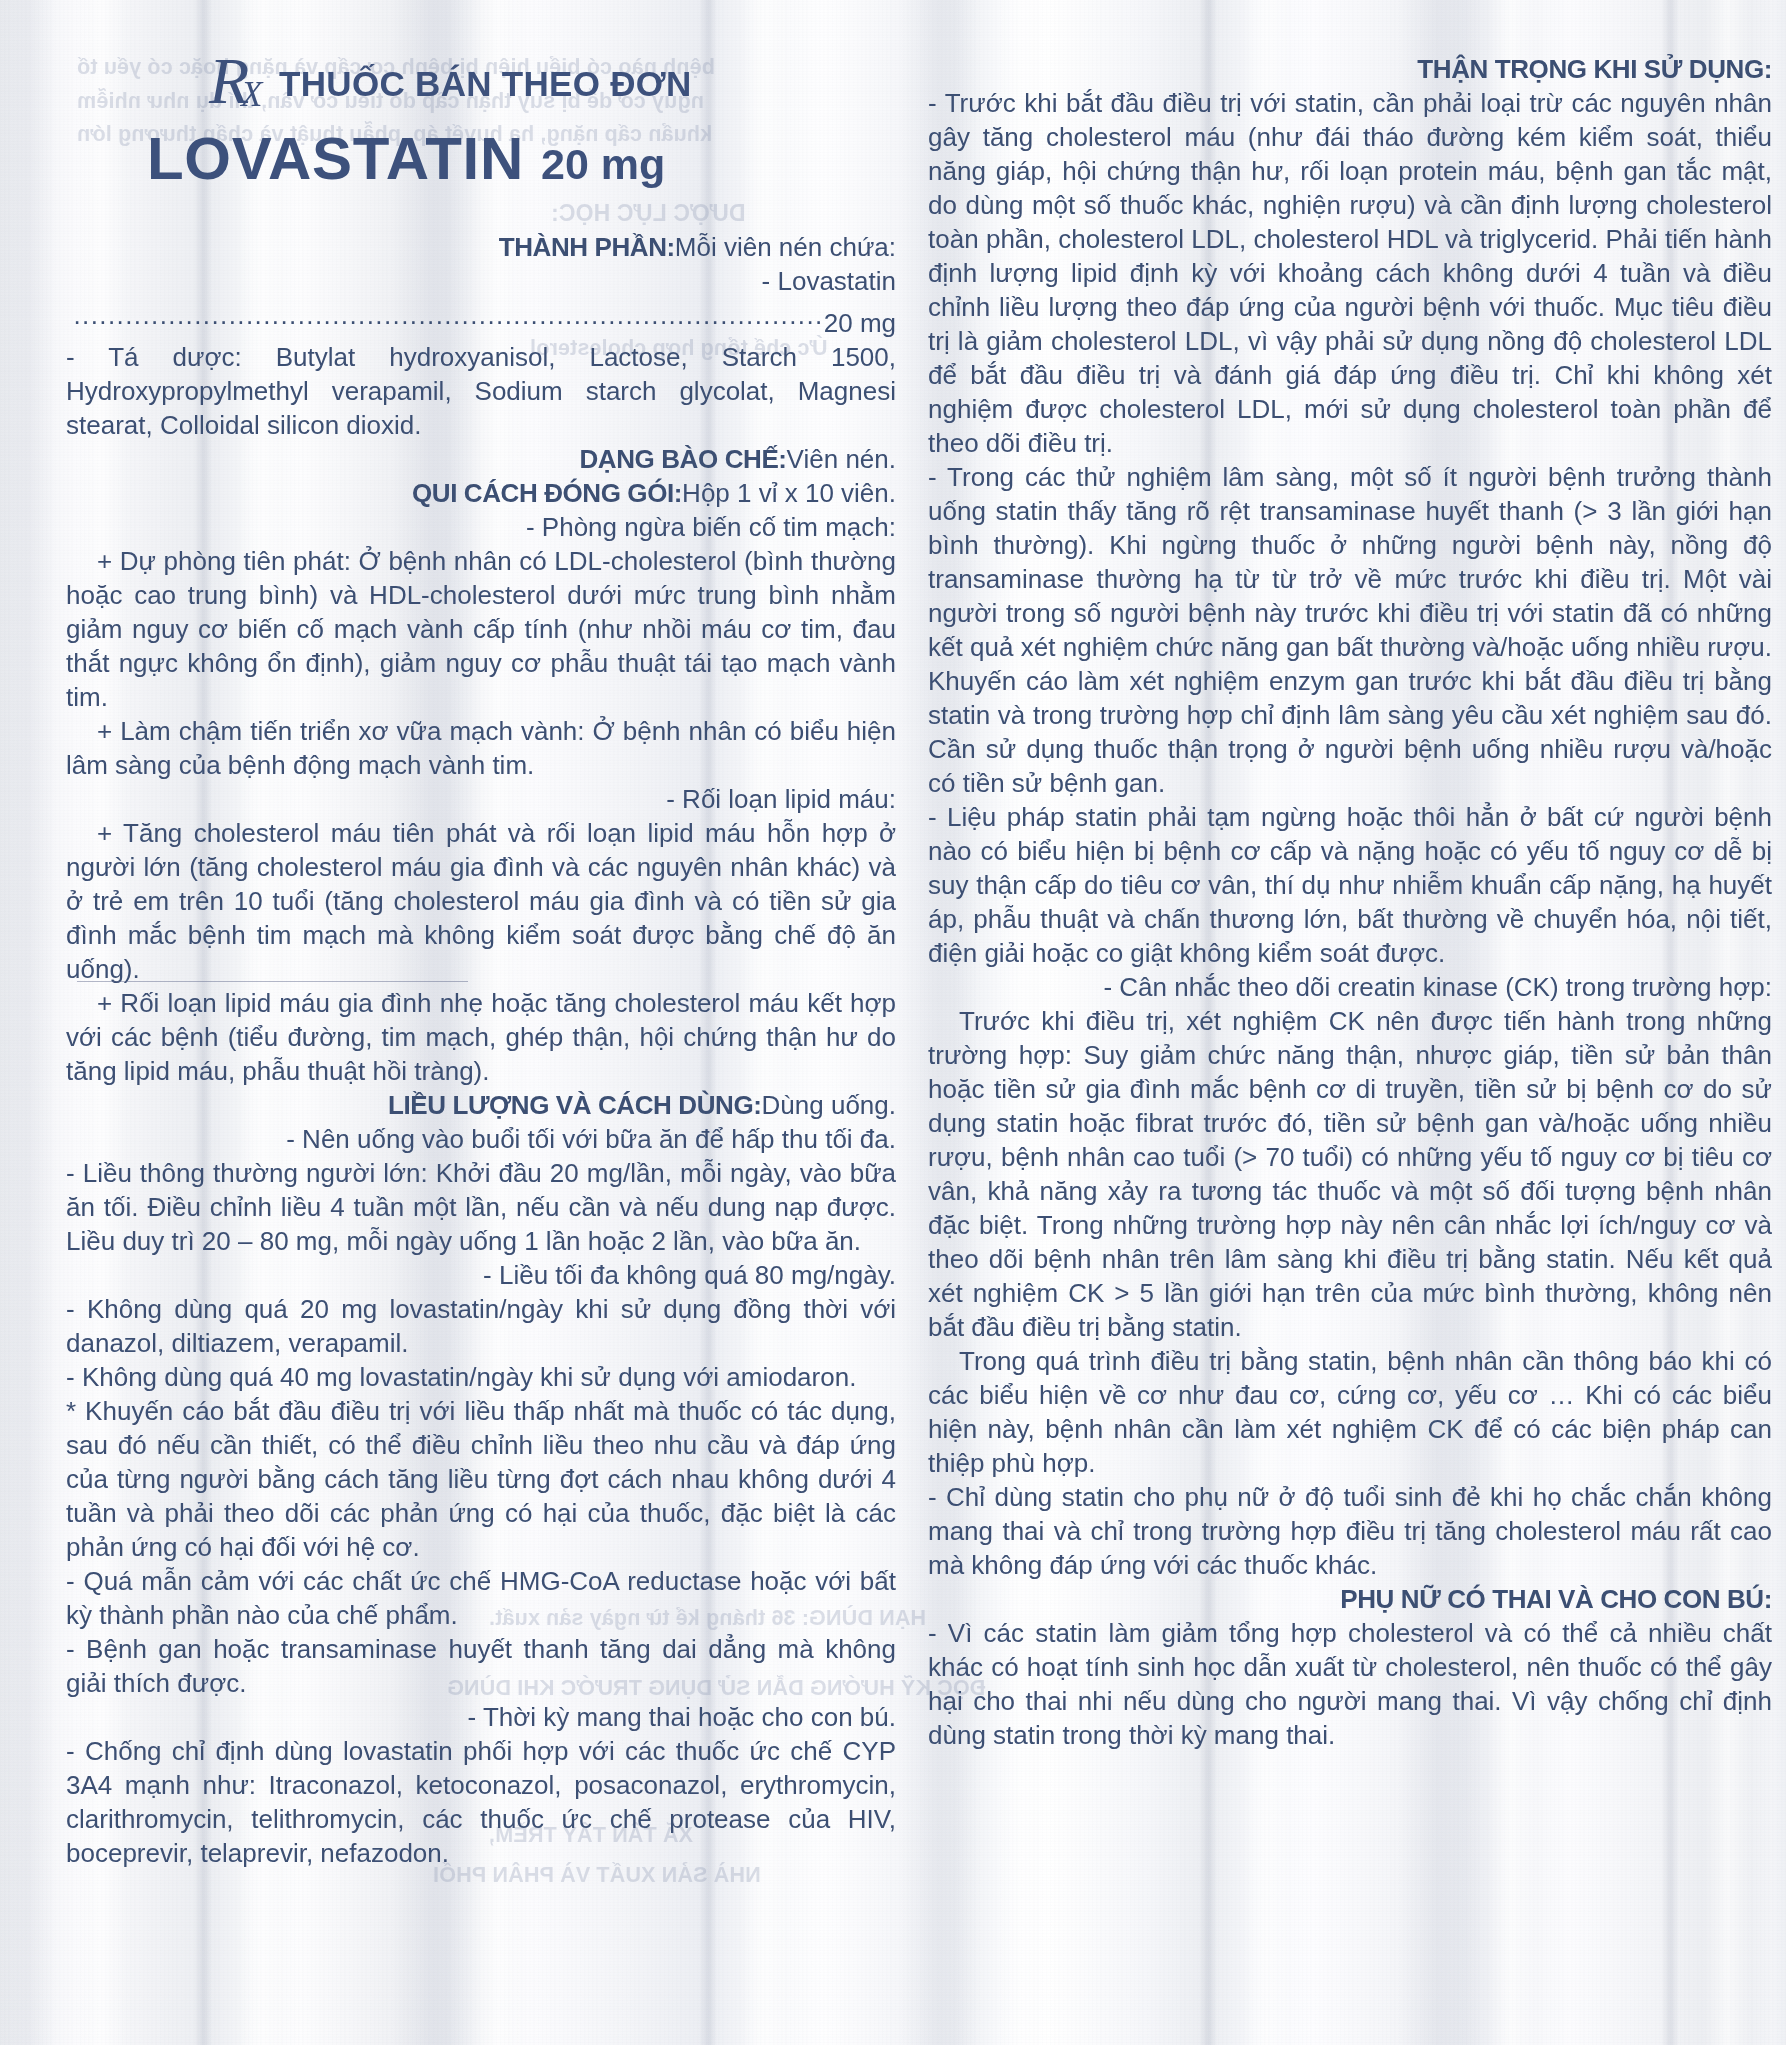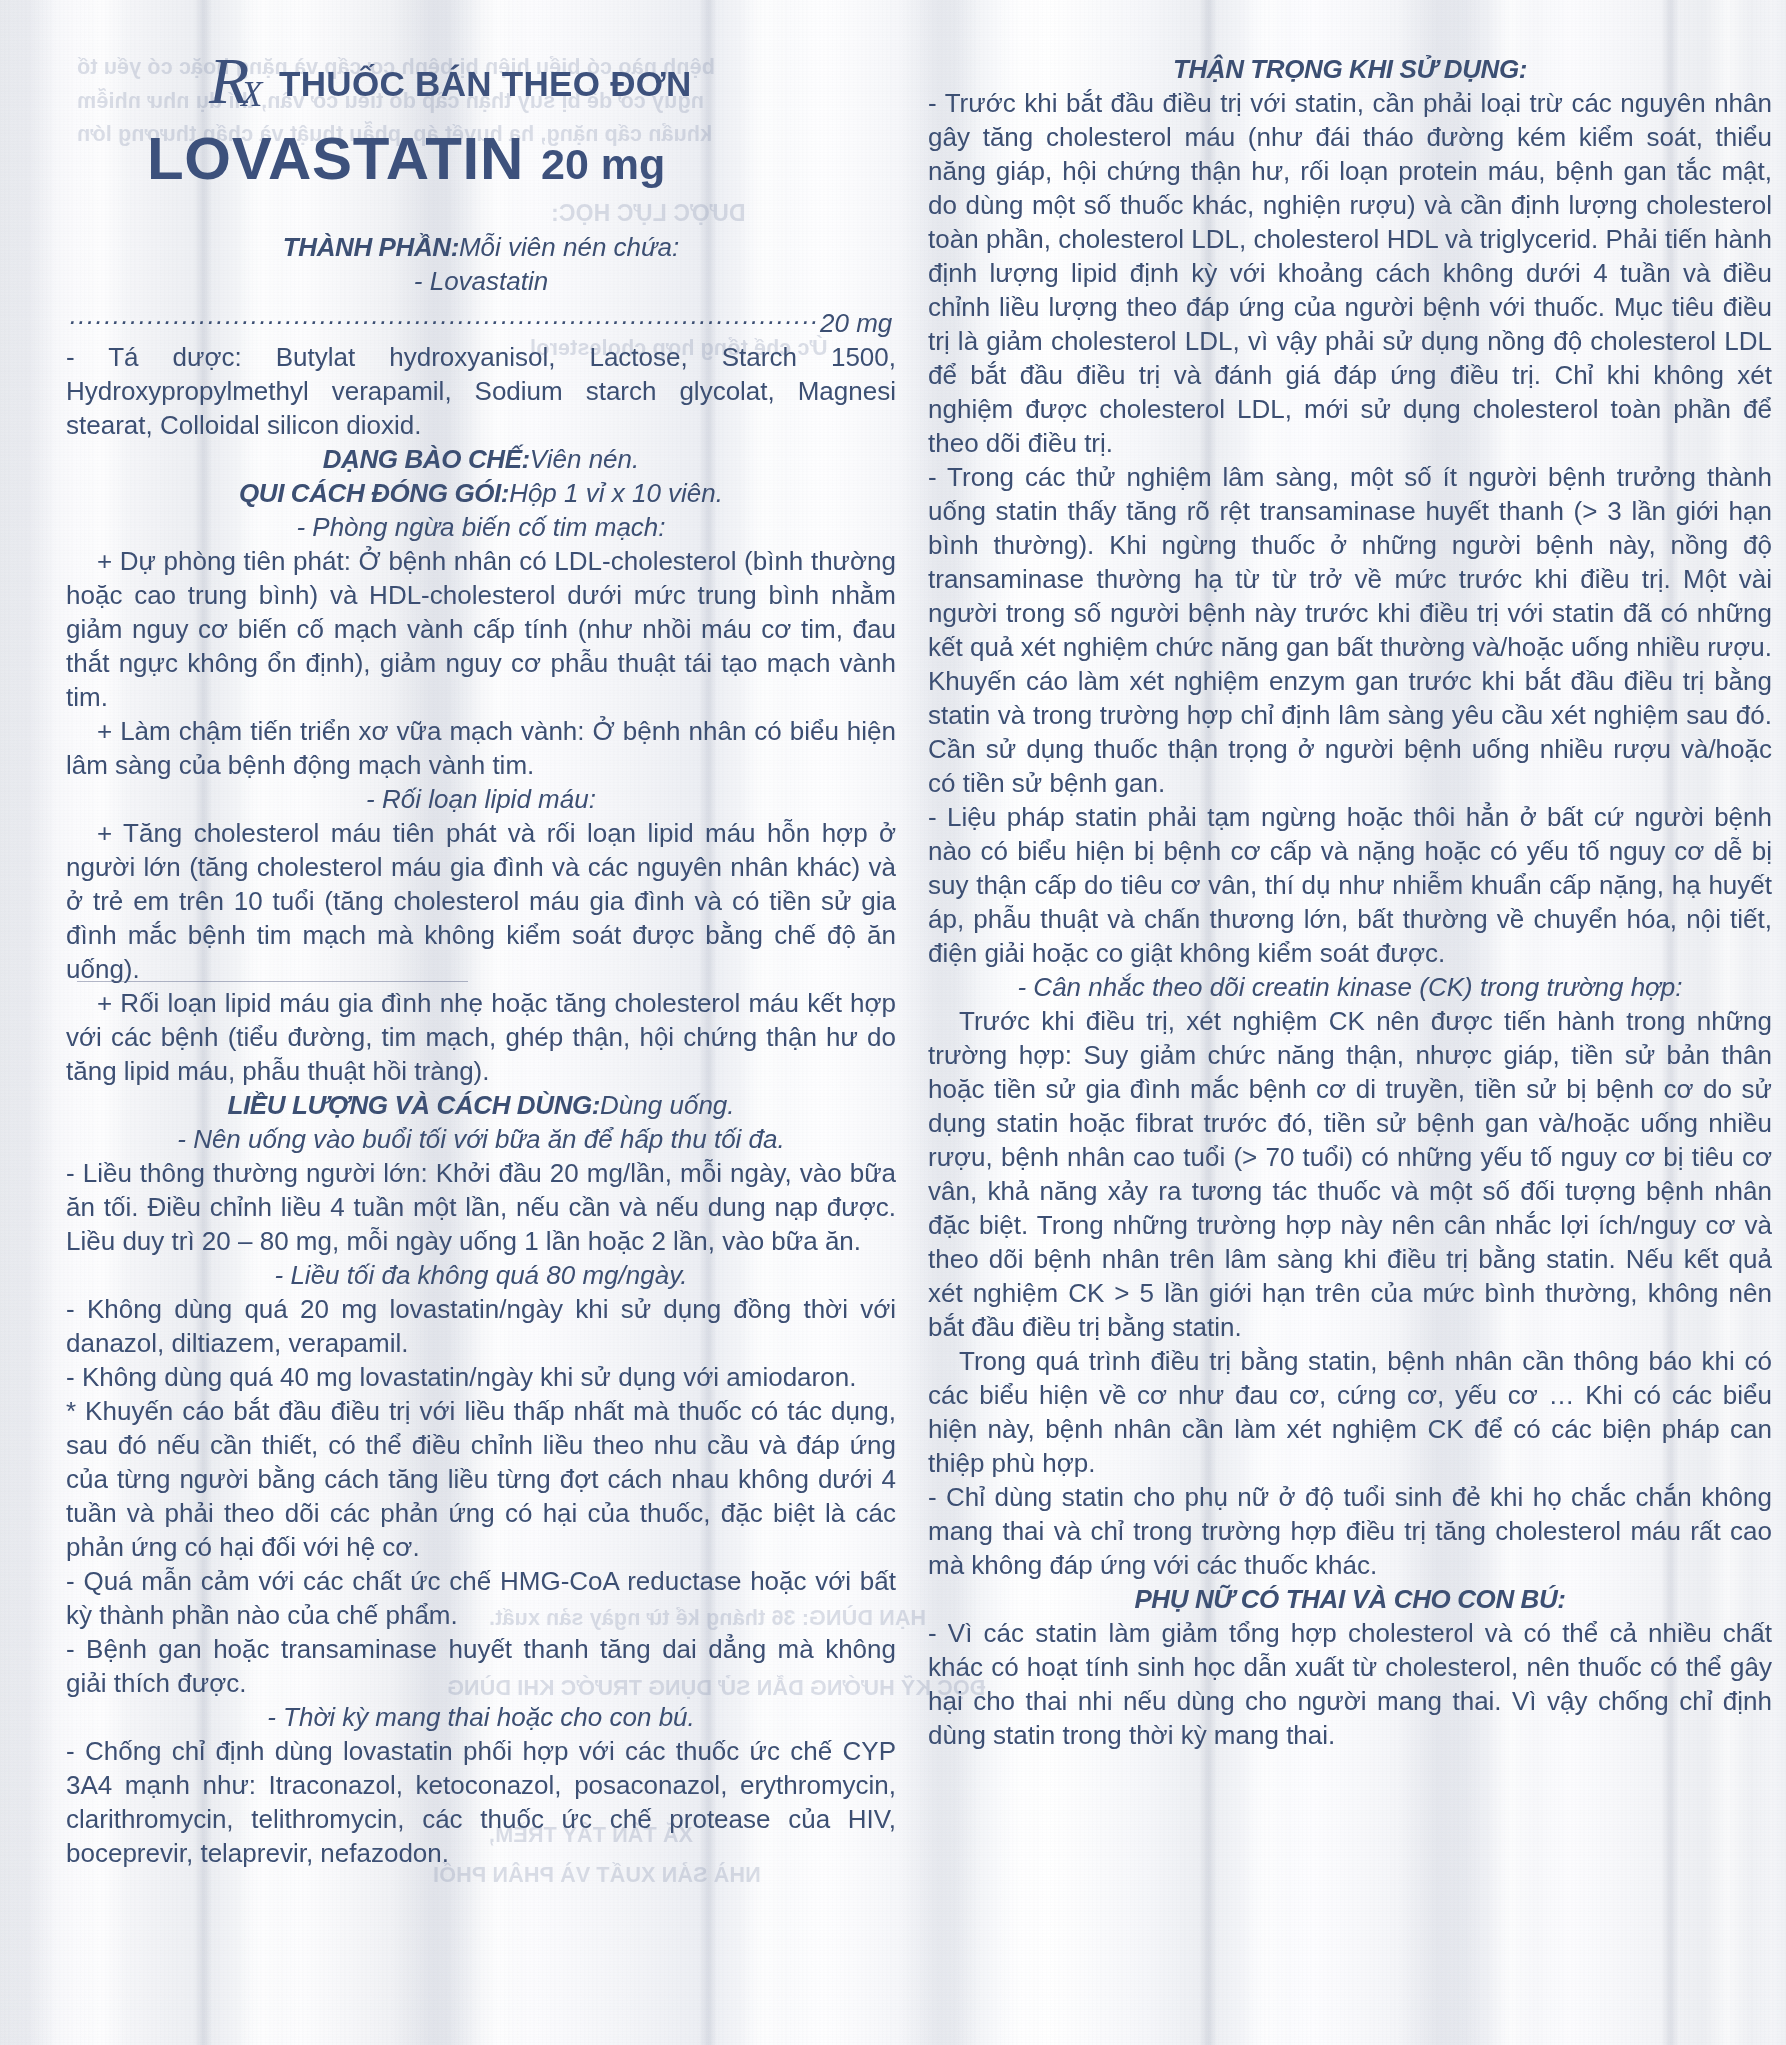--- a/index.html
+++ b/index.html
@@ -175,21 +175,21 @@
     line-height: 34px;
     color: #3c4f73;
     font-weight: 400;
   }
 
   p.para {
     margin: 0;
     text-align: justify;
     text-justify: inter-word;
   }
-  p.para.nj { text-align: center; font-style: italic; }
+  p.para.nj { text-align: right; }
 
   .h-sec {
     font-weight: 700;
     letter-spacing: -0.4px;
   }
 
   .indent { text-indent: 31px; }
 
   .dots {
     display: inline-block;

